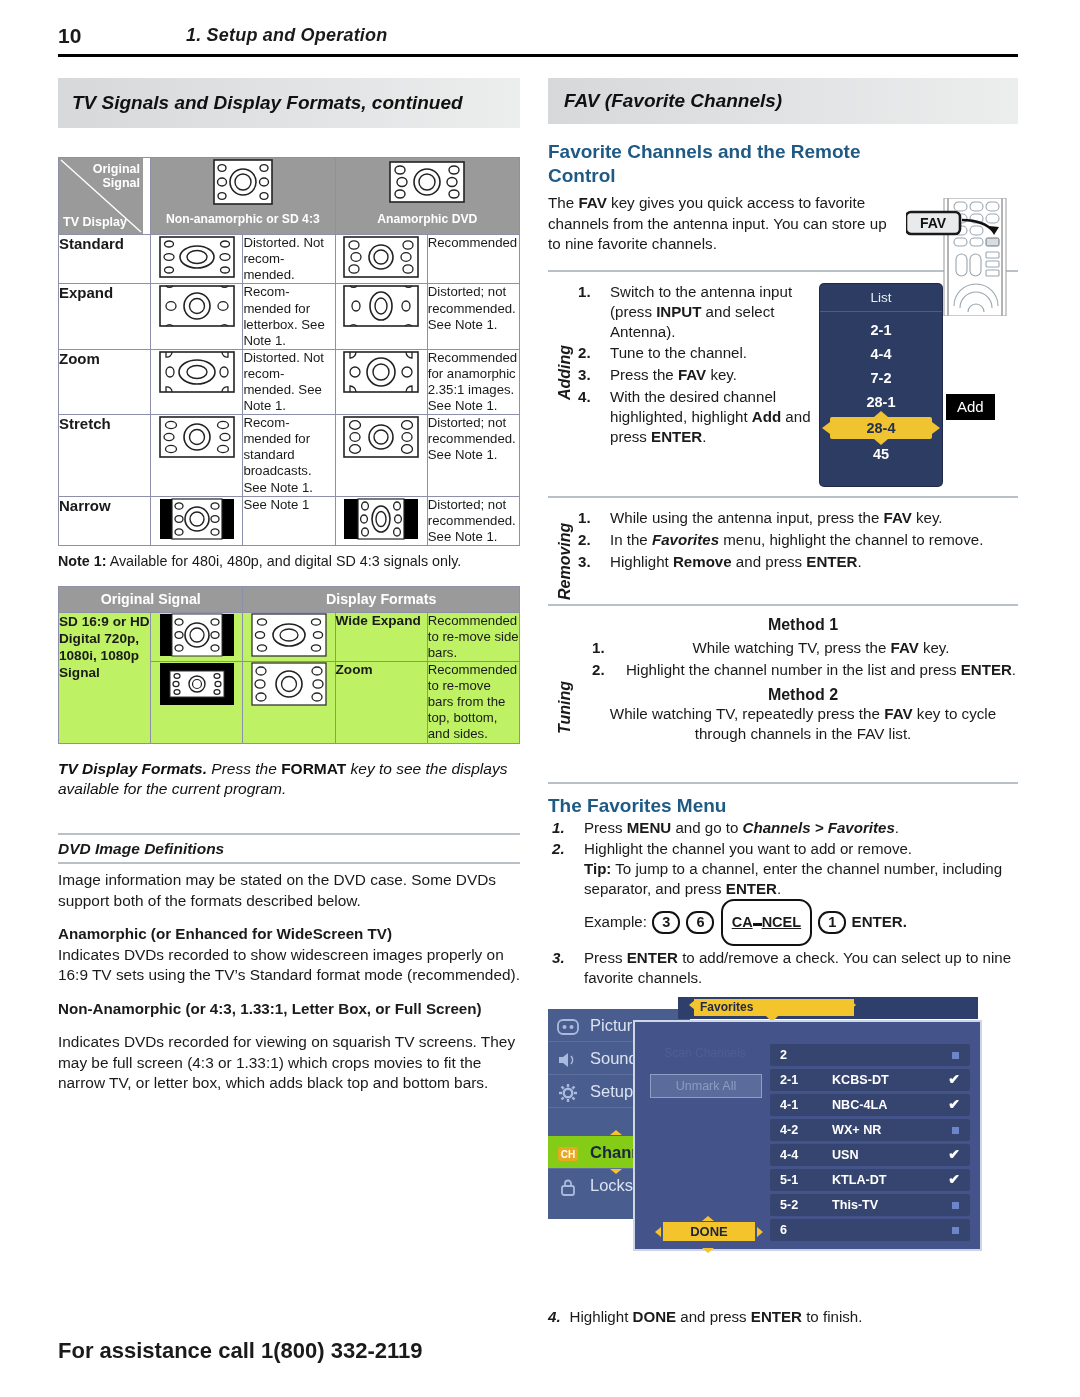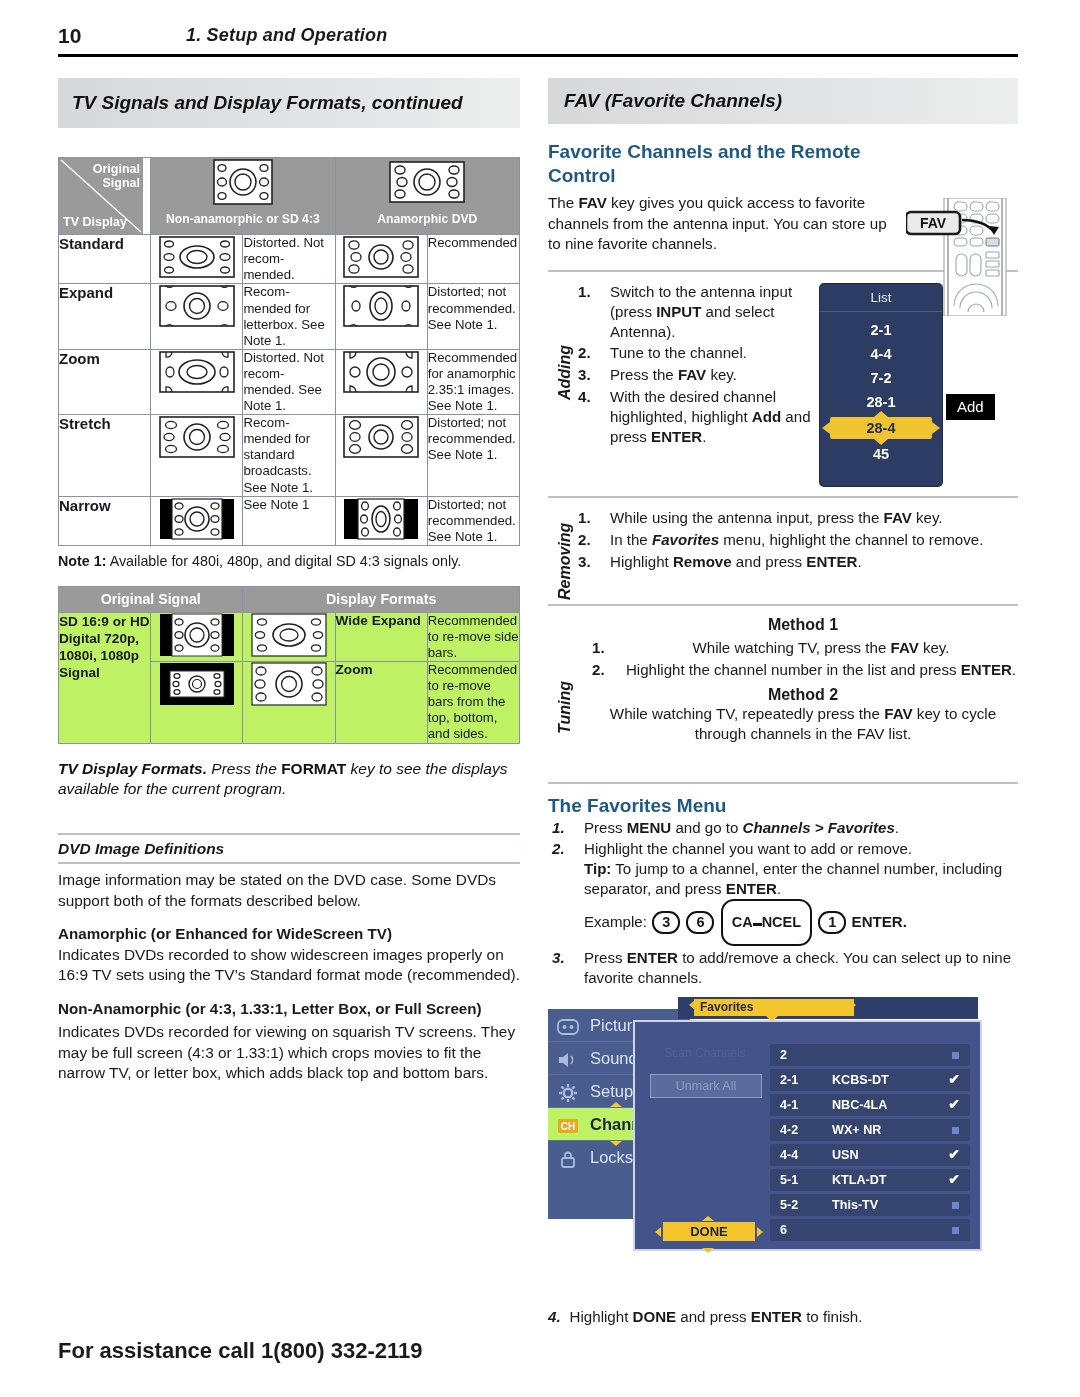--- a/index.html
+++ b/index.html
@@ -106,28 +106,28 @@
   .addbtn{position:absolute;background:#000;color:#fff;font-size:15px;padding:4px 11px 5px 11px;}
 
   .arrL,.arrR{position:absolute;width:0;height:0;}
   .arrL{border-top:6px solid transparent;border-bottom:6px solid transparent;border-right:8px solid #f0c330;}
   .arrR{border-top:6px solid transparent;border-bottom:6px solid transparent;border-left:8px solid #f0c330;}
   .arrU{width:0;height:0;border-left:7px solid transparent;border-right:7px solid transparent;border-bottom:6px solid #f0c330;margin:0 auto;}
   .arrD{width:0;height:0;border-left:7px solid transparent;border-right:7px solid transparent;border-top:6px solid #f0c330;margin:0 auto;}
 
   
   .keycap{display:inline-block;border:2px solid #111;border-radius:11px;padding:0px 8px;font-weight:bold;font-size:14.5px;line-height:1.32;margin:0 1px;}
-  .keycap.wide{border-radius:13px;padding:12px 9px;}
+  .keycap.wide{border-radius:13px;padding:12px 9px;text-decoration:underline;}
   .ovb{border-top:3px solid #111;display:inline-block;line-height:.4;width:9px;position:relative;top:-1px;}
 
   
   .shot{position:relative;width:430px;height:250px;margin-top:10px;}
   .menuL{position:absolute;left:0;top:12px;width:142px;height:210px;background:#4a5d8f;}
   .menuL .mi{height:32px;line-height:32px;color:#dbe2f2;font-size:16.5px;padding-left:42px;border-bottom:1px solid #5d6f9d;position:relative;}
-  .menuL .mi.act{background:#bef264;color:#1c2540;font-weight:bold;}
+  .menuL .mi.act{background:#84cc16;color:#1c2540;font-weight:bold;margin-top:28px;}
   .menuL .ic{position:absolute;left:9px;top:6px;width:22px;height:20px;}
 
   .favpanel{position:absolute;left:130px;top:0;width:300px;height:22px;background:#2e3f6b;}
   .favtab{position:absolute;left:146px;top:2px;width:154px;height:17px;background:#f3c42c;color:#20294a;font-size:12px;font-weight:bold;padding-left:6px;line-height:17px;}
 
   .favlist{position:absolute;left:85px;top:23px;width:345px;height:227px;background:#44548a;border:2px solid #cdd5e6;}
   .favlist .hdr2{color:#eef2fa;font-size:15px;padding:4px 0 4px 10px;border-bottom:1px solid #5d6f9d;}
   .unmark{position:absolute;left:15px;top:52px;width:110px;height:22px;background:#5a6b9c;border:1px solid #8f9fc4;color:#8e9cc0;font-size:12.5px;text-align:center;line-height:22px;}
   .scanall{position:absolute;left:15px;top:24px;width:110px;height:16px;color:#4e5f92;font-size:12px;text-align:center;}
   .rows{position:absolute;left:135px;top:22px;width:200px;}
@@ -456,21 +456,21 @@
     </div>
 
     <div style="height:34px"></div>
     <div class="subhead">DVD Image Definitions</div>
     <div class="body">Image information may be stated on the DVD case.  Some DVDs support both of the formats described below.</div>
 
     <div class="bodyhead">Anamorphic (or Enhanced for WideScreen TV)</div>
     <div class="body" style="margin-top:1px">Indicates DVDs recorded to show widescreen images properly on 16:9 TV sets using the TV’s Standard format mode (recommended).</div>
 
     <div class="bodyhead">Non-Anamorphic (or 4:3, 1.33:1, Letter Box, or Full Screen)</div>
-    <div class="body" style="margin-top:4px">Indicates DVDs recorded for viewing on squarish TV screens.  They may be full screen (4:3 or 1.33:1) which crops movies to fit the narrow TV, or letter box, which adds black top and bottom bars.</div>
+    <div class="body" style="margin-top:14px">Indicates DVDs recorded for viewing on squarish TV screens.  They may be full screen (4:3 or 1.33:1) which crops movies to fit the narrow TV, or letter box, which adds black top and bottom bars.</div>
   </div>
 
   <div class="colR">
 
     <div class="secbar r">FAV (Favorite Channels)</div>
 
     <div style="position:relative;margin-top:16px;height:118px;">
       <div style="width:340px">
         <div class="bluehead">Favorite Channels and the Remote Control</div>
         <div class="rtext" style="margin-top:6px">

